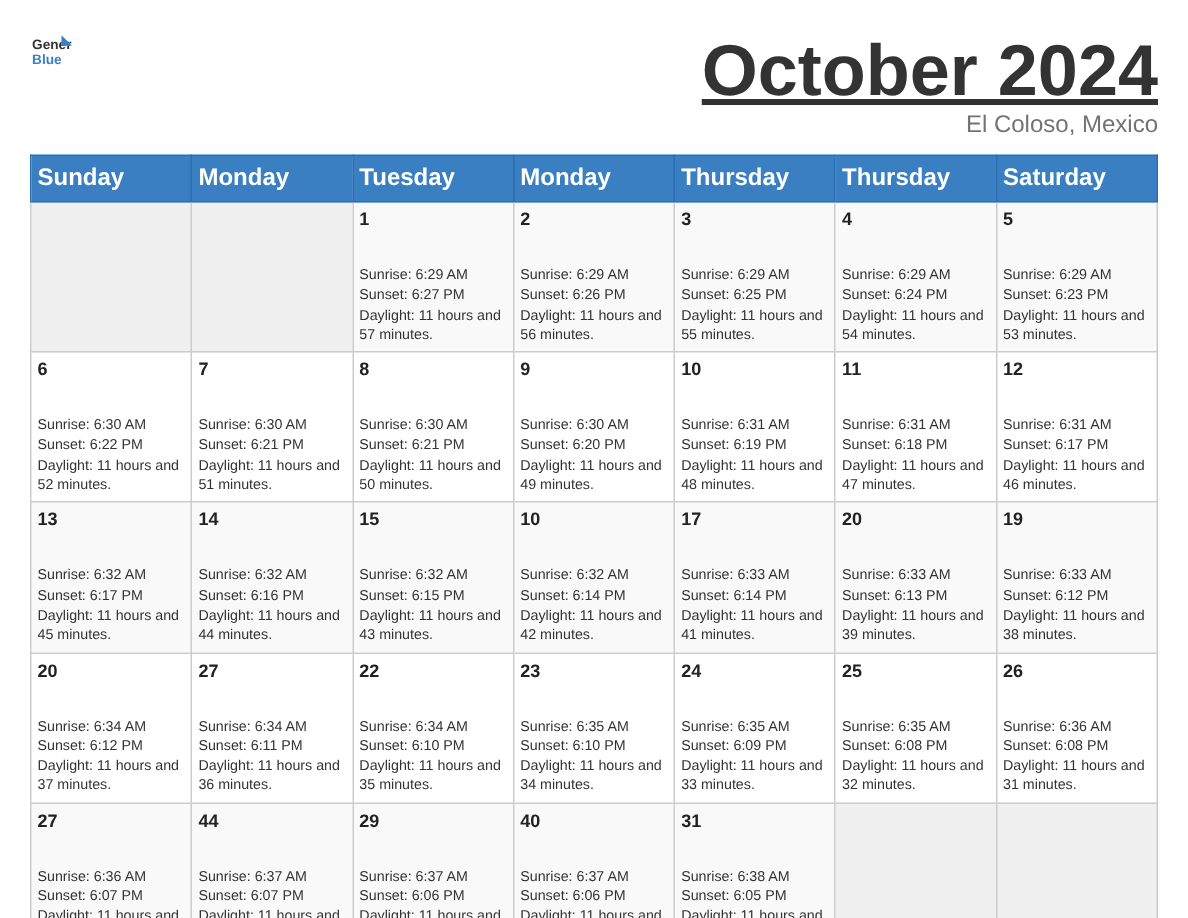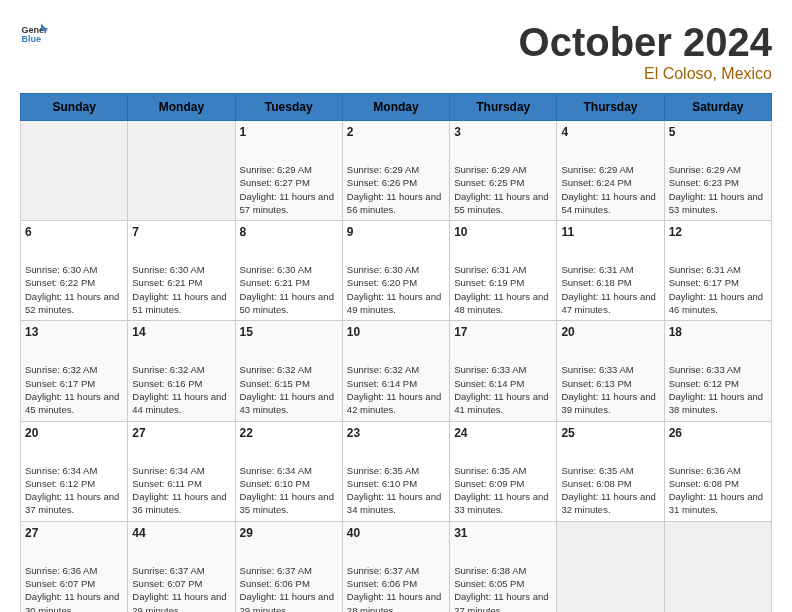--- a/index.html
+++ b/index.html
@@ -22,39 +22,40 @@
       gap: 4px;
     }
     .logo-icon {
       width: 28px;
       height: 28px;
     }
     .title-area {
       text-align: right;
     }
     .month-title {
-      font-size: 40px;
+      font-size: 48px;
       font-weight: bold;
       color: #333;
+      text-decoration: underline;
     }
     .location-title {
       font-size: 16px;
-      color: #a16207;
+      color: #737373;
     }
     .calendar-table {
       width: 100%;
       border-collapse: collapse;
       font-size: 11px;
     }
     .calendar-table thead tr th {
       background-color: #3a7fc1;
-      color: #000000;
+      color: #ffffff;
       padding: 6px 4px;
-      text-align: center;
-      font-size: 12px;
+      text-align: left;
+      font-size: 16px;
       border: 1px solid #2a6fb1;
     }
     .calendar-table tbody tr td {
       border: 1px solid #ccc;
       vertical-align: top;
       padding: 4px;
       width: calc(100% / 7);
       min-height: 80px;
       background: #fff;
     }
@@ -183,21 +184,21 @@
         </td>
         <td>
           <div class="day-number">17</div>
           <div class="cell-detail">Sunrise: 6:33 AM<br>Sunset: 6:14 PM<br>Daylight: 11 hours and 41 minutes.</div>
         </td>
         <td>
           <div class="day-number">20</div>
           <div class="cell-detail">Sunrise: 6:33 AM<br>Sunset: 6:13 PM<br>Daylight: 11 hours and 39 minutes.</div>
         </td>
         <td>
-          <div class="day-number">18</div>
+          <div class="day-number">19</div>
           <div class="cell-detail">Sunrise: 6:33 AM<br>Sunset: 6:12 PM<br>Daylight: 11 hours and 38 minutes.</div>
         </td>
       </tr>
       <tr>
         <td>
           <div class="day-number">20</div>
           <div class="cell-detail">Sunrise: 6:34 AM<br>Sunset: 6:12 PM<br>Daylight: 11 hours and 37 minutes.</div>
         </td>
         <td>
           <div class="day-number">27</div>

